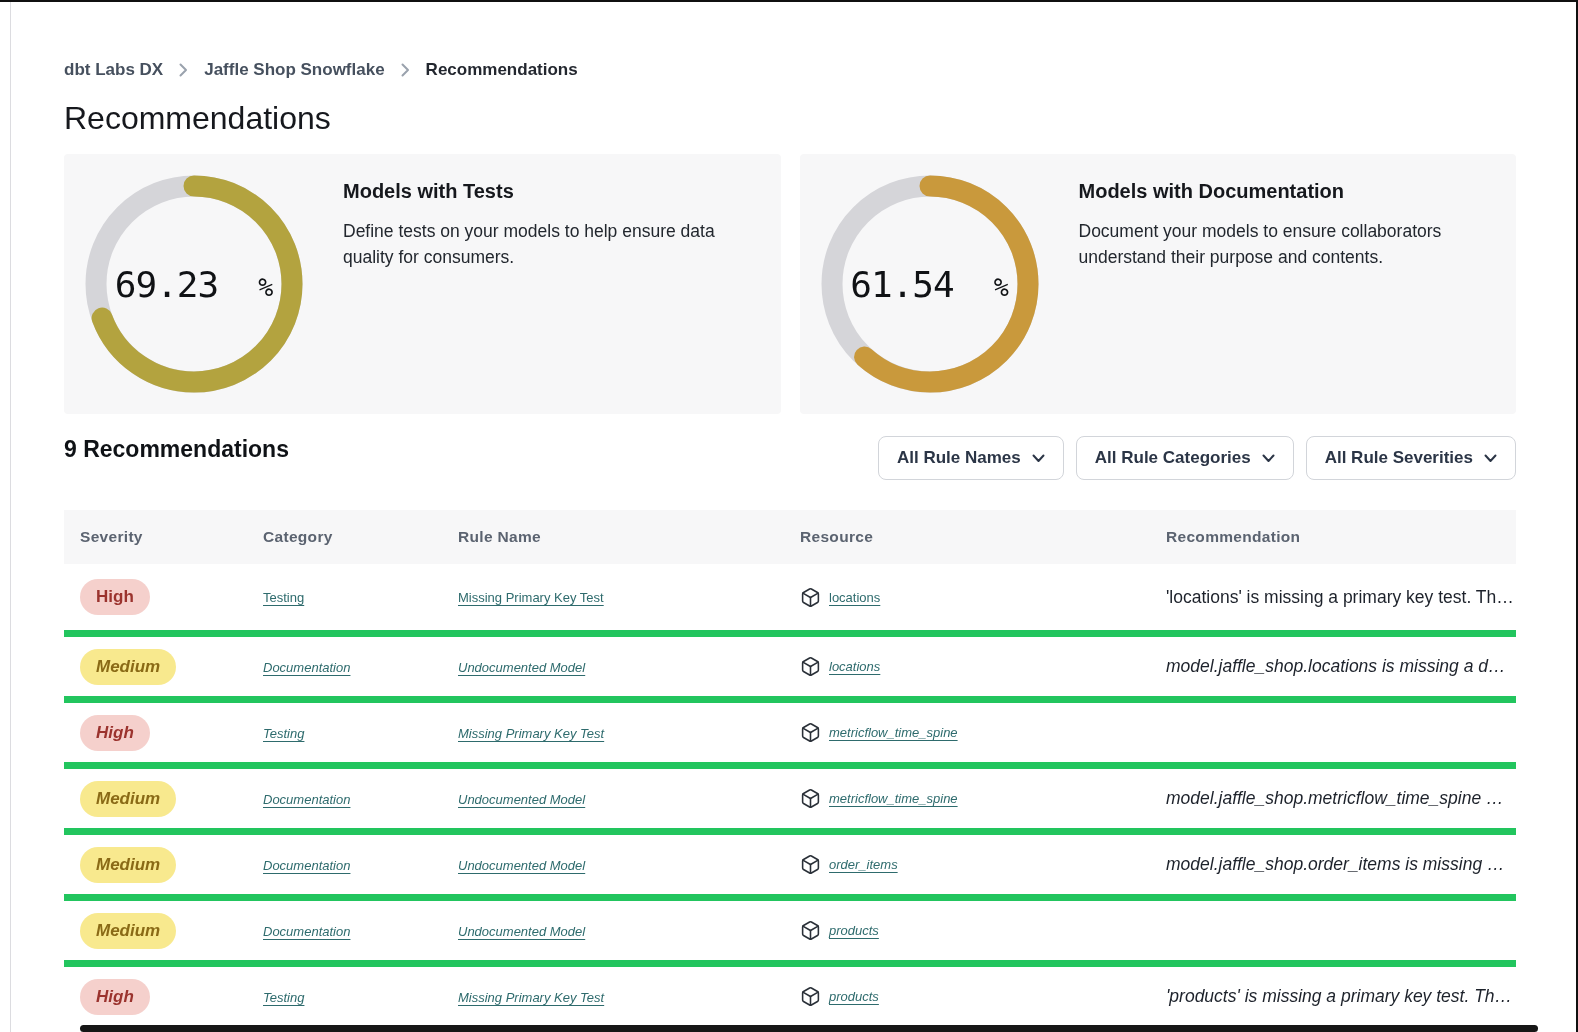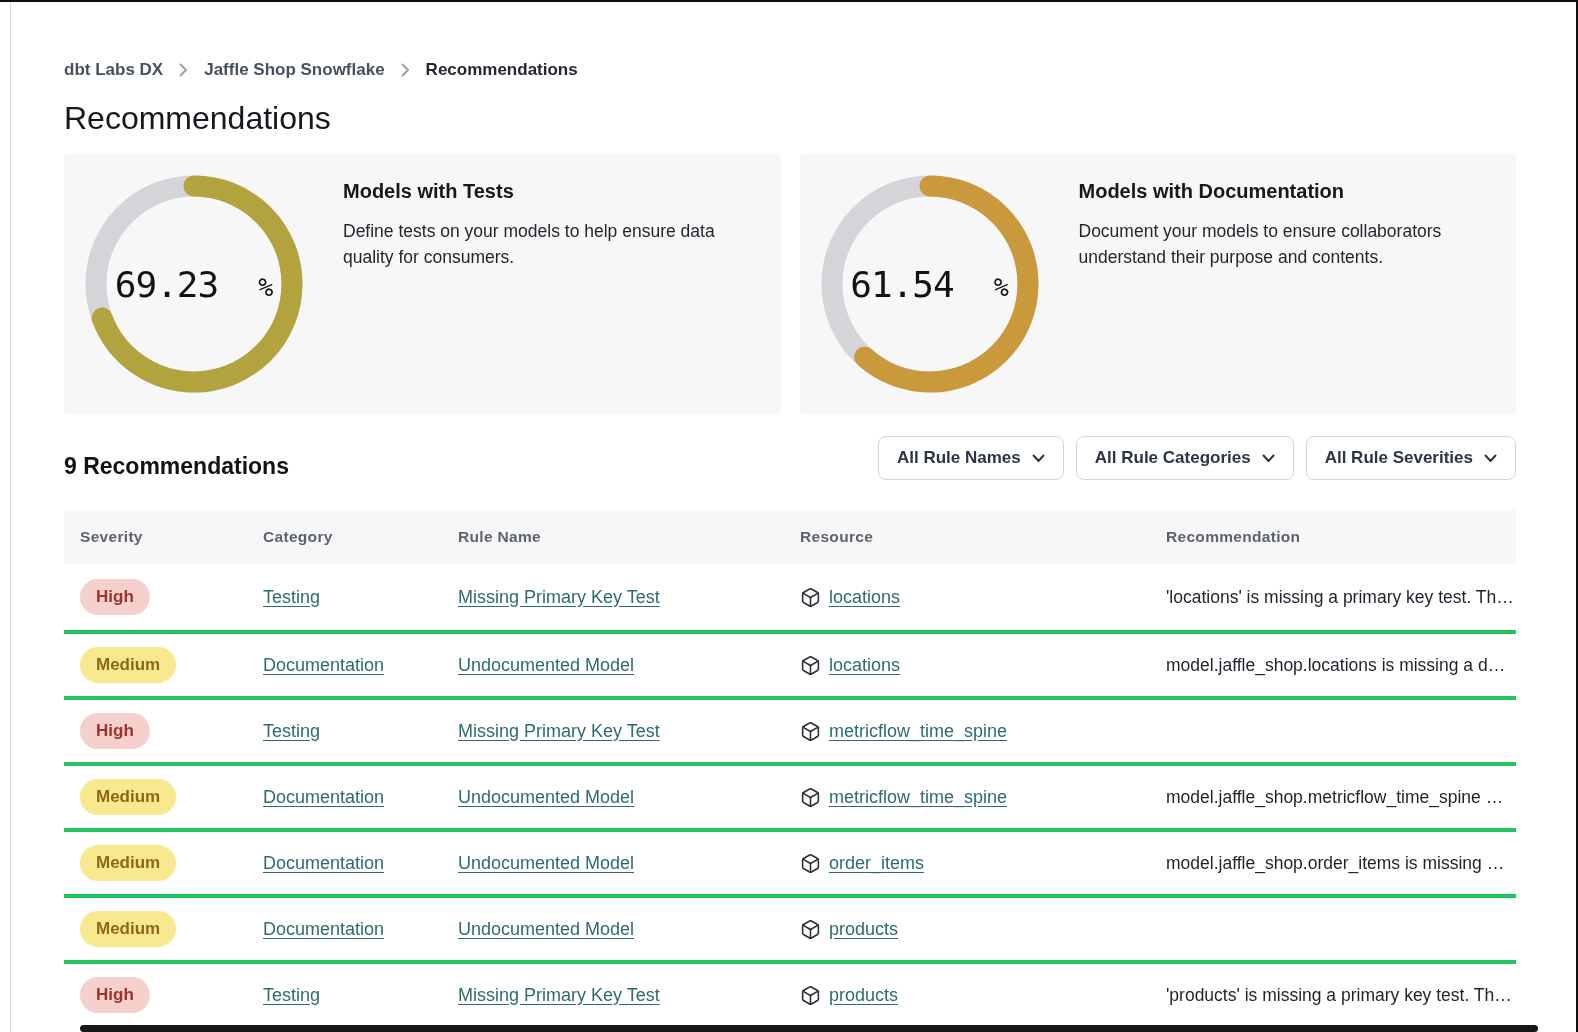--- a/index.html
+++ b/index.html
@@ -27,39 +27,39 @@
   .donut-label { position: absolute; inset: 0; display: flex; align-items: center; justify-content: center; font-family: "DejaVu Sans Mono", monospace; color: #101215; gap: 40px; }
   .donut-label .pv { font-size: 36px; font-weight: 500; letter-spacing: -1px; }
   .donut-label .ps { font-size: 25px; font-weight: 500; margin-top: 6px; }
   .card-text { padding: 26px 30px 0 40px; }
   .card-title { font-size: 20px; font-weight: 700; color: #16181d; }
   .card-desc { margin-top: 15px; font-size: 17.5px; line-height: 26px; color: #22272e; }
   .card:first-child .card-desc { max-width: 452px; }
   .card:last-child .card-desc { max-width: 392px; }
 
   
-  .list-header { margin-top: 22px; display: flex; justify-content: space-between; align-items: flex-end; }
+  .list-header { margin-top: 22px; display: flex; justify-content: space-between; align-items: flex-start; }
   .rec-count { font-size: 23px; font-weight: 700; color: #0f1216; }
   .filters { display: flex; gap: 12px; }
   .filter-btn {
     height: 44px; padding: 13px 18px; background: #fff; border: 1px solid #d2d5da; border-radius: 8px;
     display: flex; align-items: center; gap: 11px; font-family: "Liberation Sans", sans-serif;
     font-size: 17px; font-weight: 600; color: #2b3546; cursor: pointer;
   }
 
   
   .table { margin-top: 30px; width: 100%; }
   .thead, .trow { display: grid; grid-template-columns: 183px 195px 342px 366px 1fr; padding-left: 16px; align-items: center; }
   .thead { height: 54px; background: #f7f7f8; font-size: 15.5px; font-weight: 600; color: #5b6370; letter-spacing: 0.02em; }
   .trow { height: 66px; }
-  .trow + .trow { border-top: 4px solid #22c55e; }
+  .trow + .trow { border-top: 7px solid #22c55e; font-style: italic; }
   .badge { display: inline-block; padding: 8px 16px; border-radius: 20px; font-size: 17px; font-weight: 700; }
   .sev-high { background: #f5d0cc; color: #9b332e; }
   .sev-medium { background: #f8e98e; color: #8a6a16; }
-  .tlink { color: #2e6b6d; font-size: 18px; font-weight: 500; text-decoration: underline; text-underline-offset: 3px; cursor: pointer; }
+  .tlink { color: #2e6b6d; font-size: 13px; font-weight: 500; text-decoration: underline; text-underline-offset: 3px; cursor: pointer; }
   .res { display: flex; align-items: center; gap: 8px; }
   .cube { display: flex; align-items: center; }
   .rec { font-size: 17.5px; color: #1d222b; white-space: nowrap; overflow: hidden; }
 </style>
 </head>
 <body>
 
 <div class="frame">
   <div class="left-line"></div>
 

